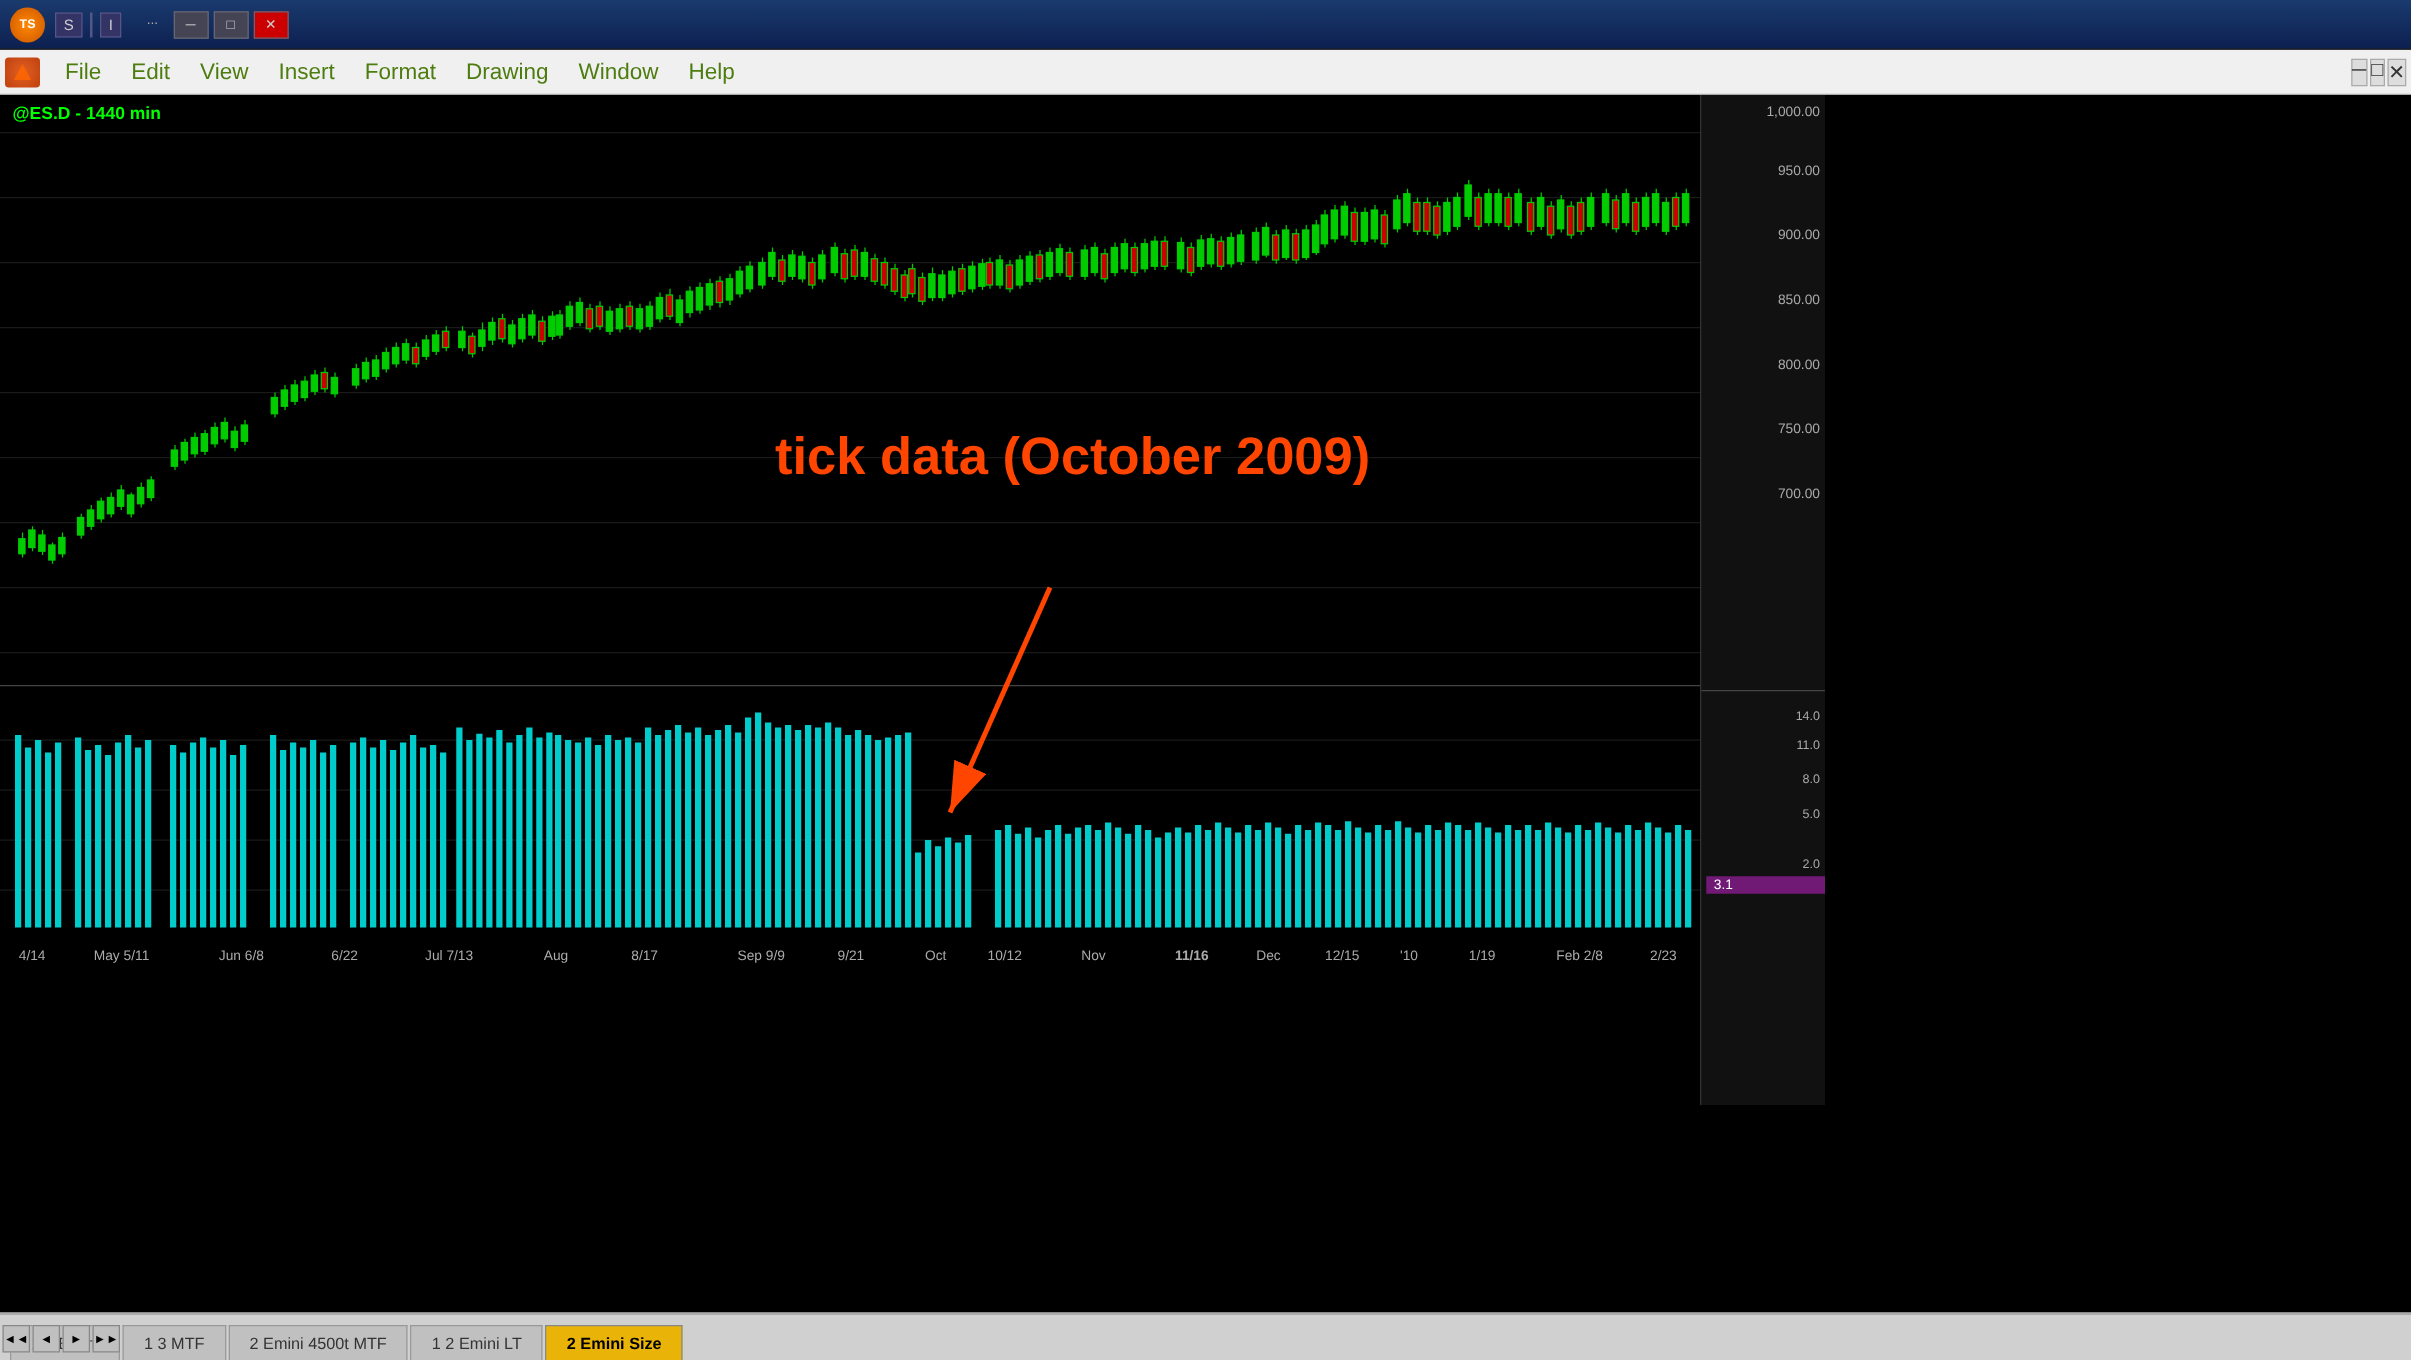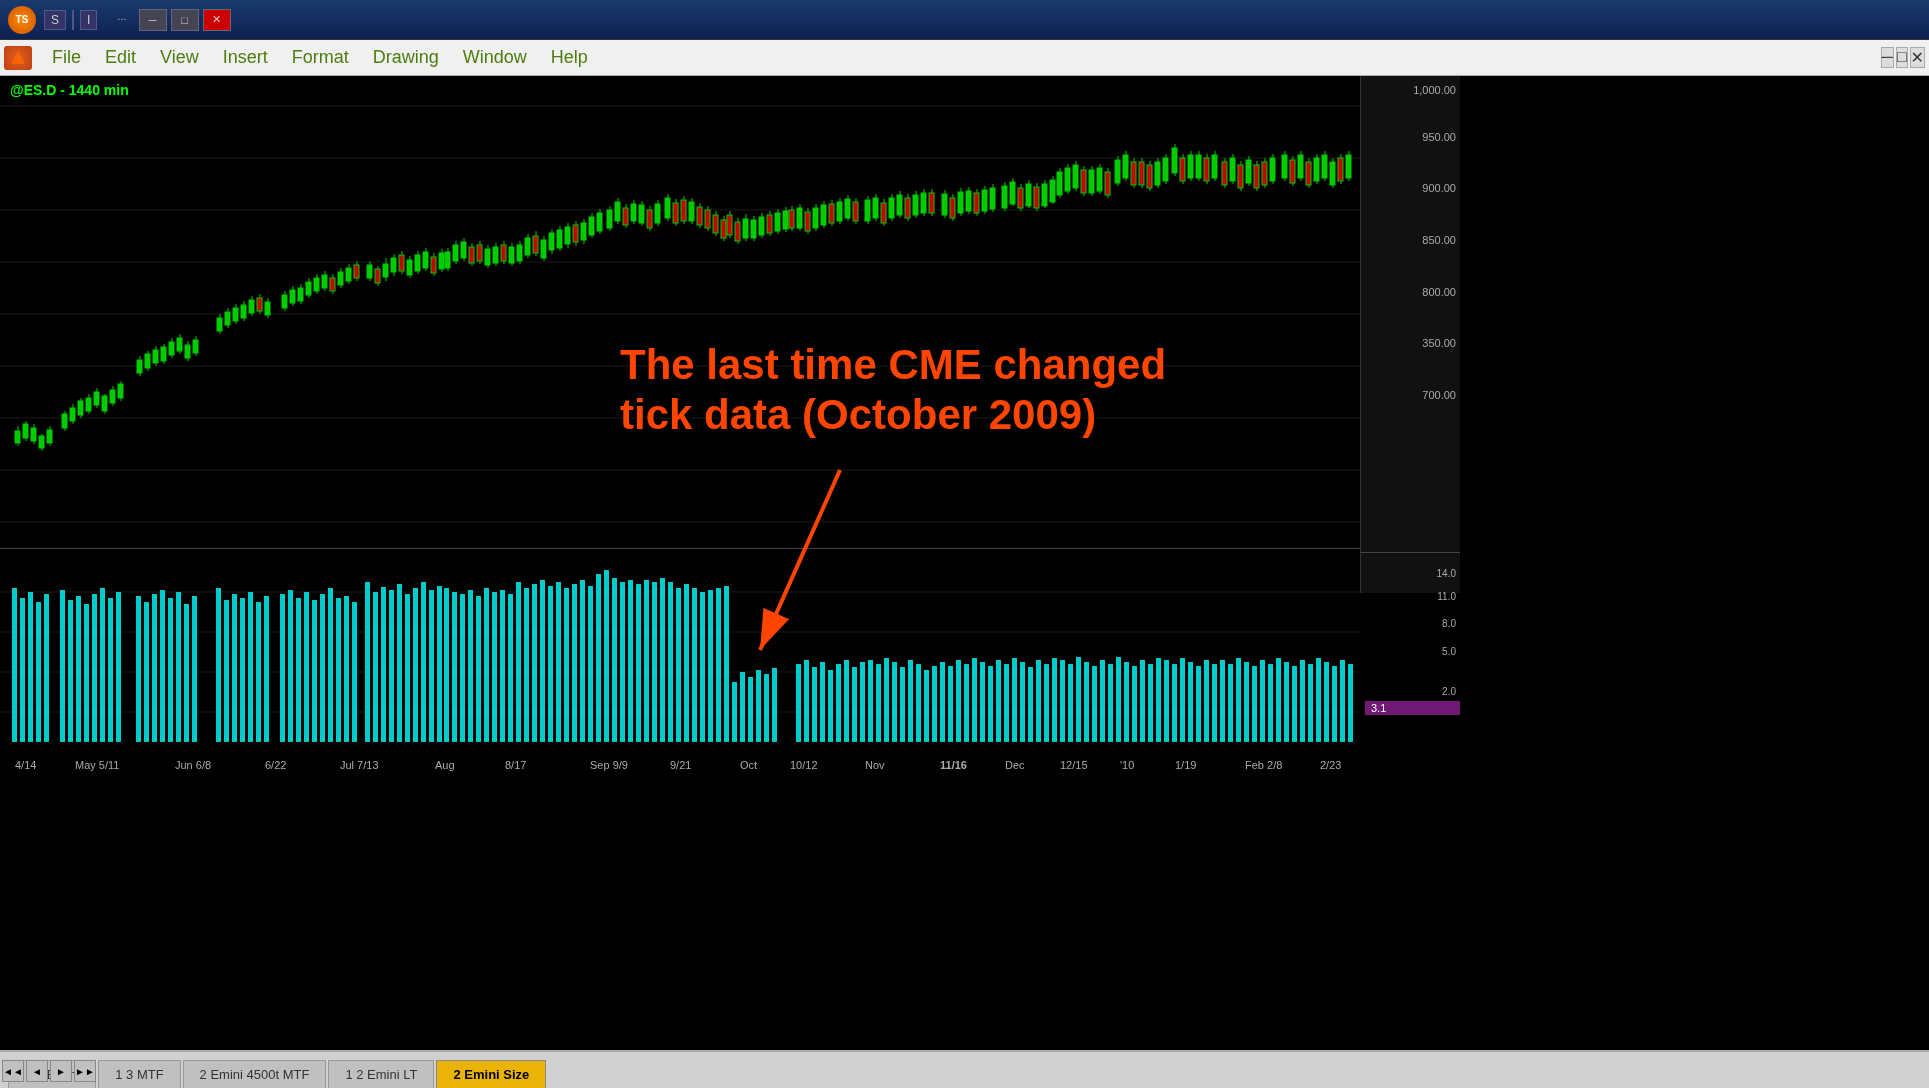--- a/index.html
+++ b/index.html
@@ -128,21 +128,21 @@
       position: absolute; bottom: 6px; left: 0; display: flex; align-items: center;
     }
     .nav-btn {
       width: 22px; height: 22px; background: #c0c0c0; border: 1px solid #888;
       display: flex; align-items: center; justify-content: center;
       font-size: 10px; cursor: pointer; margin-left: 2px;
     }
 
     
     #right-axis {
-      position: absolute; top: 76px; left: 1360px; width: 100px; height: 517px;
+      position: absolute; top: 76px; left: 1360px; width: 100px; height: 808px;
       background: #111; border-left: 1px solid #333;
     }
   </style>
 </head>
 <body>
 
 <div id="title-bar">
   <div class="ts-logo">
     <span style="font-size:10px;">TS</span>
   </div>
@@ -184,21 +184,21 @@
 
 <div id="symbol-label">@ES.D - 1440 min</div>
 
 <div id="right-axis">
 
   <span class="price-label" style="top: 8px;">1,000.00</span>
   <span class="price-label" style="top: 55px;">950.00</span>
   <span class="price-label" style="top: 106px;">900.00</span>
   <span class="price-label" style="top: 158px;">850.00</span>
   <span class="price-label" style="top: 210px;">800.00</span>
-  <span class="price-label" style="top: 261px;">350.00</span>
+  <span class="price-label" style="top: 261px;">750.00</span>
   <span class="price-label" style="top: 313px;">700.00</span>
 
   <div style="position:absolute;top:476px;left:0;width:100%;height:1px;background:#444;"></div>
 
   <span class="vol-label" style="top: 492px;">14.0</span>
   <span class="vol-label" style="top: 515px;">11.0</span>
   <span class="vol-label" style="top: 542px;">8.0</span>
   <span class="vol-label" style="top: 570px;">5.0</span>
   <span class="vol-label" style="top: 610px;">2.0</span>
 
@@ -752,21 +752,20 @@
     <rect x="1308" y="112" width="5" height="78"></rect>
     <rect x="1316" y="106" width="5" height="84"></rect>
     <rect x="1324" y="110" width="5" height="80"></rect>
     <rect x="1332" y="114" width="5" height="76"></rect>
     <rect x="1340" y="108" width="5" height="82"></rect>
     <rect x="1348" y="112" width="5" height="78"></rect>
   </g>
 </svg>
 
 <div id="annotation">
-  <div>The last time CME changed</div>
   <div>tick data (October 2009)</div>
 </div>
 
 <svg id="arrow-svg" width="200" height="220">
   <defs>
     <marker id="arrowhead" markerWidth="10" markerHeight="7" refX="10" refY="3.5" orient="auto">
       <polygon points="0 0, 10 3.5, 0 7" fill="#ff4500"></polygon>
     </marker>
   </defs>
   <line x1="120" y1="10" x2="40" y2="190" stroke="#ff4500" stroke-width="4" marker-end="url(#arrowhead)"></line>

